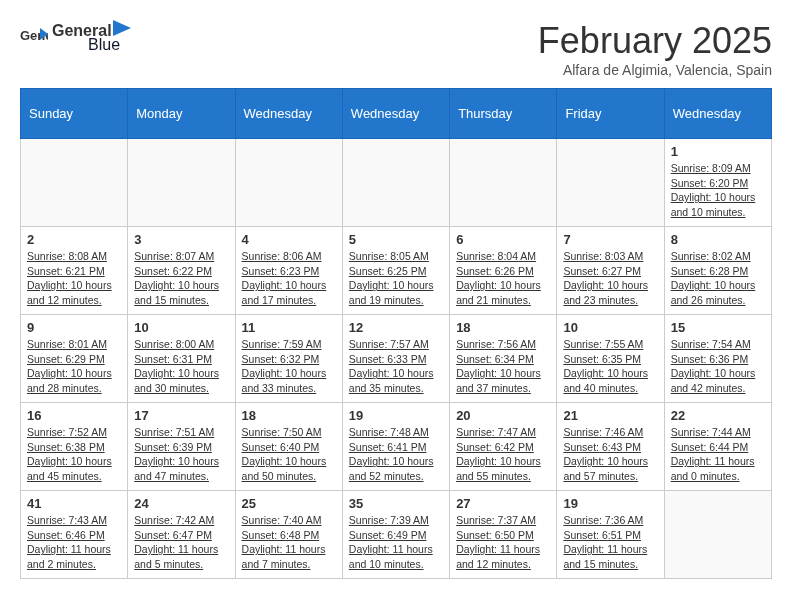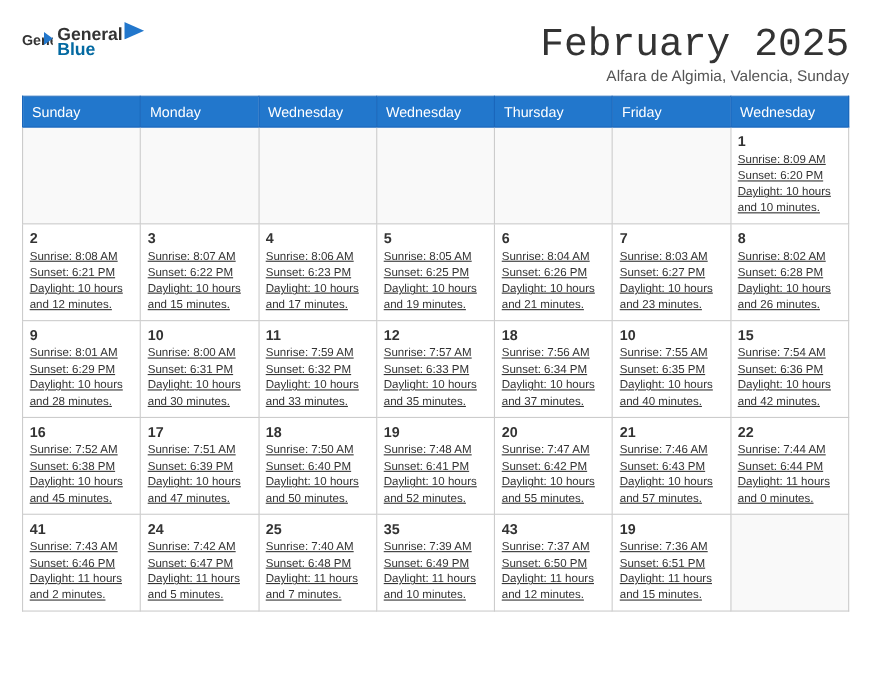--- a/index.html
+++ b/index.html
@@ -25,36 +25,35 @@
       width: 28px;
       height: 22px;
     }
     .title-section {
       text-align: right;
     }
     .month-title {
       font-size: 36px;
       font-weight: normal;
       color: #333;
-      font-family: Liberation Mono, monospace;
     }
     .location-title {
       font-size: 14px;
       color: #555;
     }
     .calendar {
       width: 100%;
       border-collapse: collapse;
       border: 1px solid #ccc;
     }
     .calendar th {
       background-color: #2277cc;
       color: white;
       text-align: left;
-      padding: 6px 8px;
+      padding: 17px 8px;
       font-size: 13px;
       font-weight: normal;
       border: 1px solid #1a66bb;
     }
     .calendar td {
       vertical-align: top;
       padding: 5px 6px;
       border: 1px solid #ccc;
       width: calc(100% / 7);
       min-height: 80px;
@@ -90,26 +89,26 @@
       <text x="0" y="14" font-size="13" font-weight="bold" fill="#333">General</text>
       <polygon points="20,2 28,8 20,14" fill="#2277cc"></polygon>
     </svg>
     <div>
       <div style="display:flex; align-items:baseline; gap:0px;">
         <span style="font-size:16px; font-weight:bold; color:#333;">General</span>
         <svg width="18" height="16" viewBox="0 0 18 16" style="margin: 0 1px;">
           <polygon points="0,0 18,8 0,16" fill="#2277cc"></polygon>
         </svg>
       </div>
-      <span style="font-size:16px; font-weight:bold; color:#0369a1; display:block; margin-top:-4px;">Blue</span>
+      <span style="font-size:16px; font-weight:normal; color:#0f172a; display:block; margin-top:-4px;margin-left:36px;">Blue</span>
     </div>
   </div>
   <div class="title-section">
     <div class="month-title">February 2025</div>
-    <div class="location-title">Alfara de Algimia, Valencia, Sunday</div>
+    <div class="location-title">Alfara de Algimia, Valencia, Spain</div>
   </div>
 </div>
 
 <table class="calendar">
   <thead>
     <tr>
     <th>Sunday</th>
         <th>Monday</th>
         <th>Wednesday</th>
         <th>Wednesday</th>
@@ -232,21 +231,21 @@
         </td>
         <td>
           <span class="day-number">25</span>
           <div class="day-info">Sunrise: 7:40 AM<br>Sunset: 6:48 PM<br>Daylight: 11 hours<br>and 7 minutes.</div>
         </td>
         <td>
           <span class="day-number">35</span>
           <div class="day-info">Sunrise: 7:39 AM<br>Sunset: 6:49 PM<br>Daylight: 11 hours<br>and 10 minutes.</div>
         </td>
         <td>
-          <span class="day-number">43</span>
+          <span class="day-number">27</span>
           <div class="day-info">Sunrise: 7:37 AM<br>Sunset: 6:50 PM<br>Daylight: 11 hours<br>and 12 minutes.</div>
         </td>
         <td>
           <span class="day-number">19</span>
           <div class="day-info">Sunrise: 7:36 AM<br>Sunset: 6:51 PM<br>Daylight: 11 hours<br>and 15 minutes.</div>
         </td>
         <td class="empty"></td>
       </tr>
     </tbody>
 </table>

